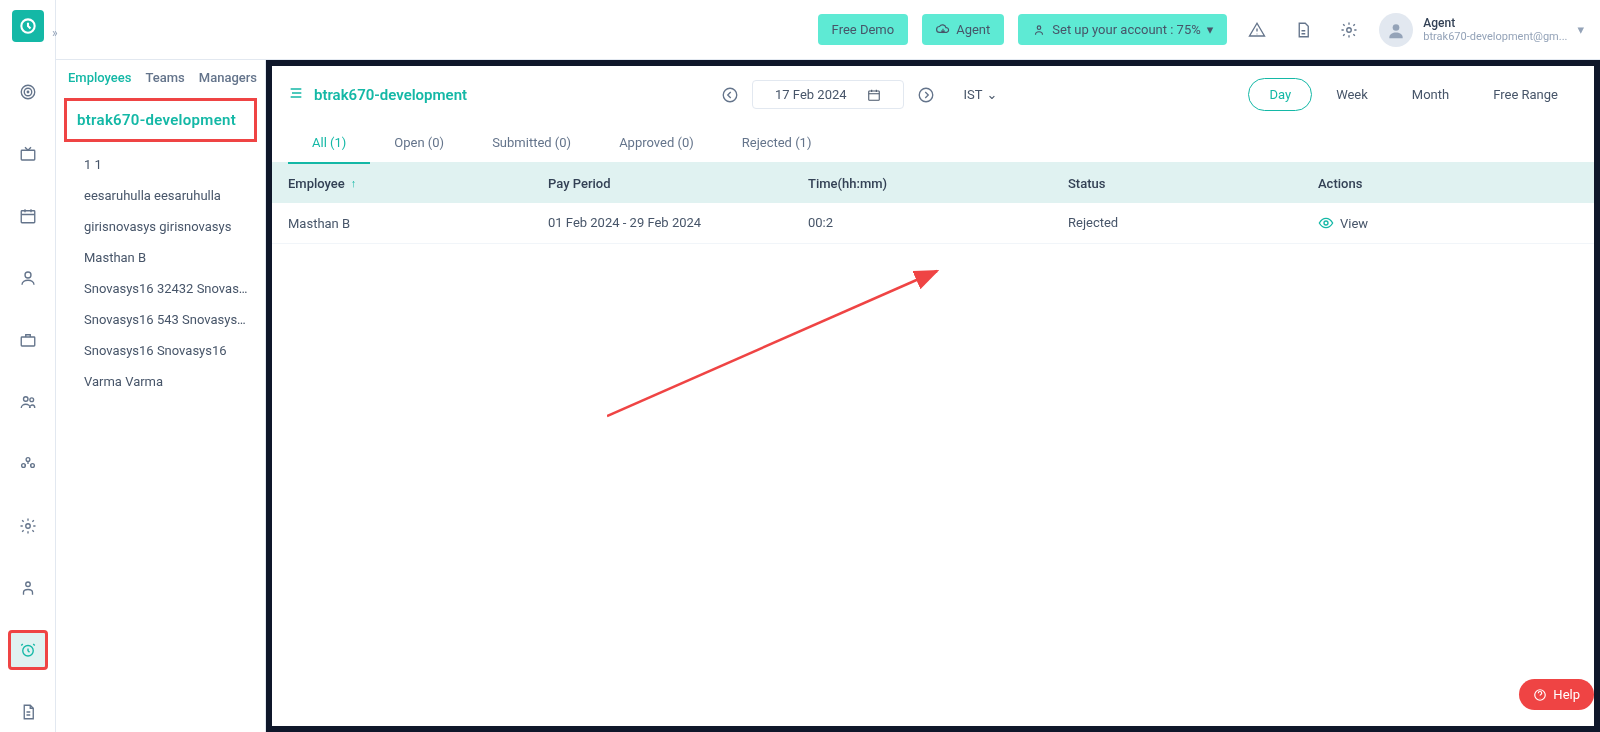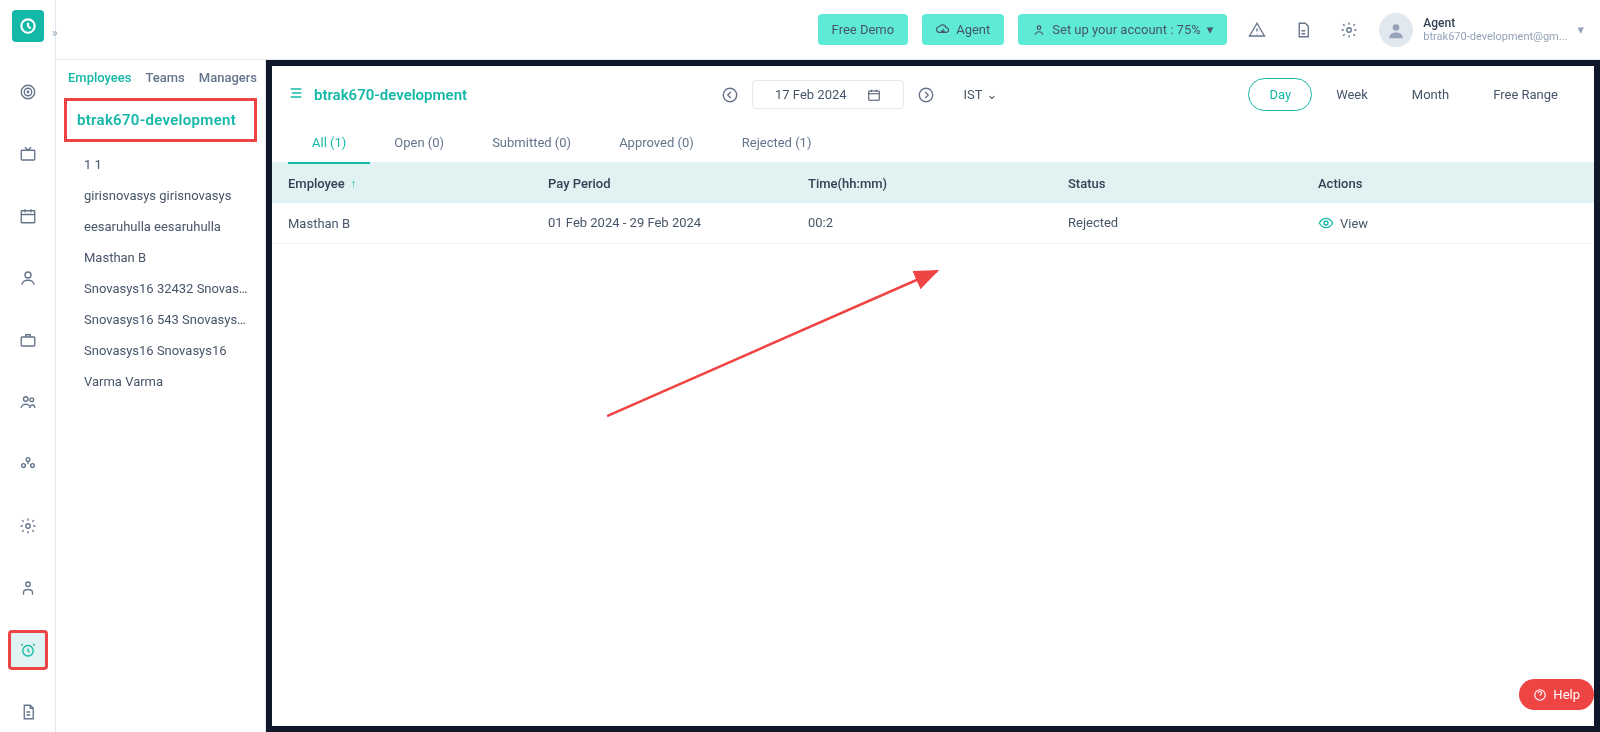--- a/index.html
+++ b/index.html
@@ -466,22 +466,22 @@
         <div class="sidebar-tabs">
           <span class="sidebar-tab active">Employees</span>
           <span class="sidebar-tab">Teams</span>
           <span class="sidebar-tab">Managers</span>
         </div>
         <div class="org-name-box">
           <span class="org-name">btrak670-development</span>
         </div>
         <div class="employee-list">
           <div class="employee-item">1 1</div>
+          <div class="employee-item">eesaruhulla eesaruhulla</div>
           <div class="employee-item">girisnovasys girisnovasys</div>
-          <div class="employee-item">eesaruhulla eesaruhulla</div>
           <div class="employee-item">Masthan B</div>
           <div class="employee-item">Snovasys16 32432 Snovasys16</div>
           <div class="employee-item">Snovasys16 543 Snovasys16</div>
           <div class="employee-item">Snovasys16 Snovasys16</div>
           <div class="employee-item">Varma Varma</div>
         </div>
       </div>
 
       <div class="main-panel">
         <div class="panel-header">

